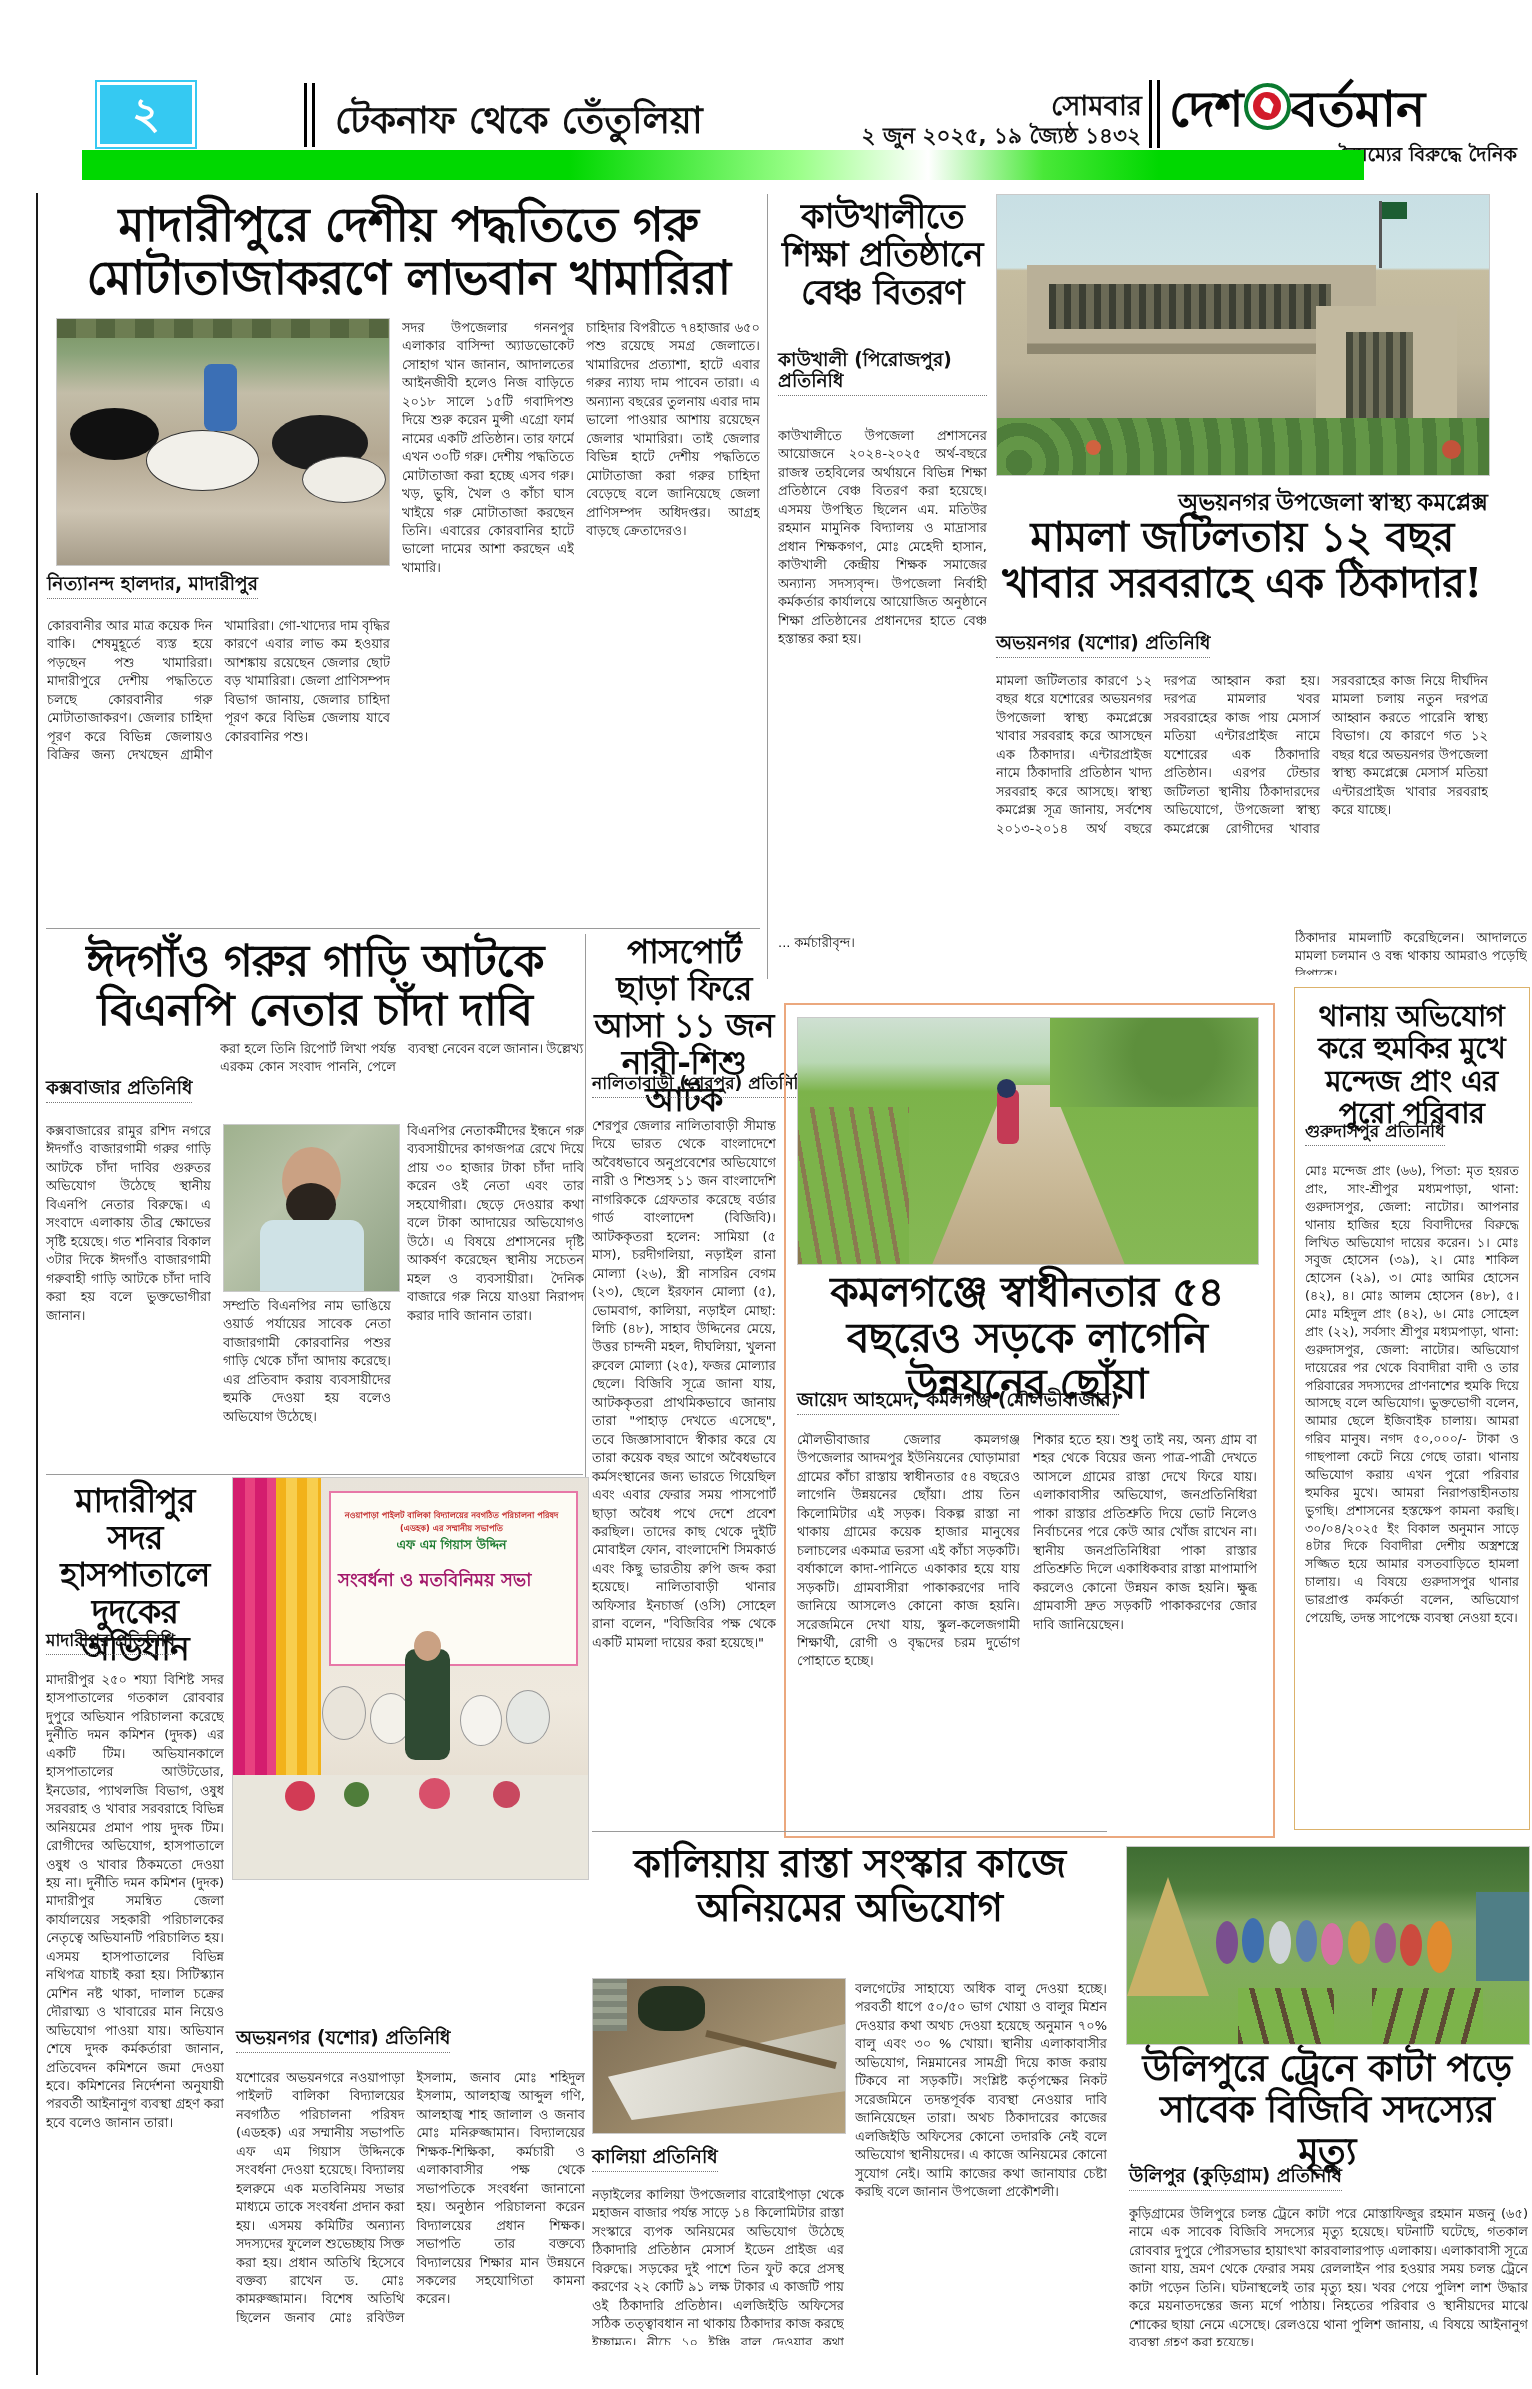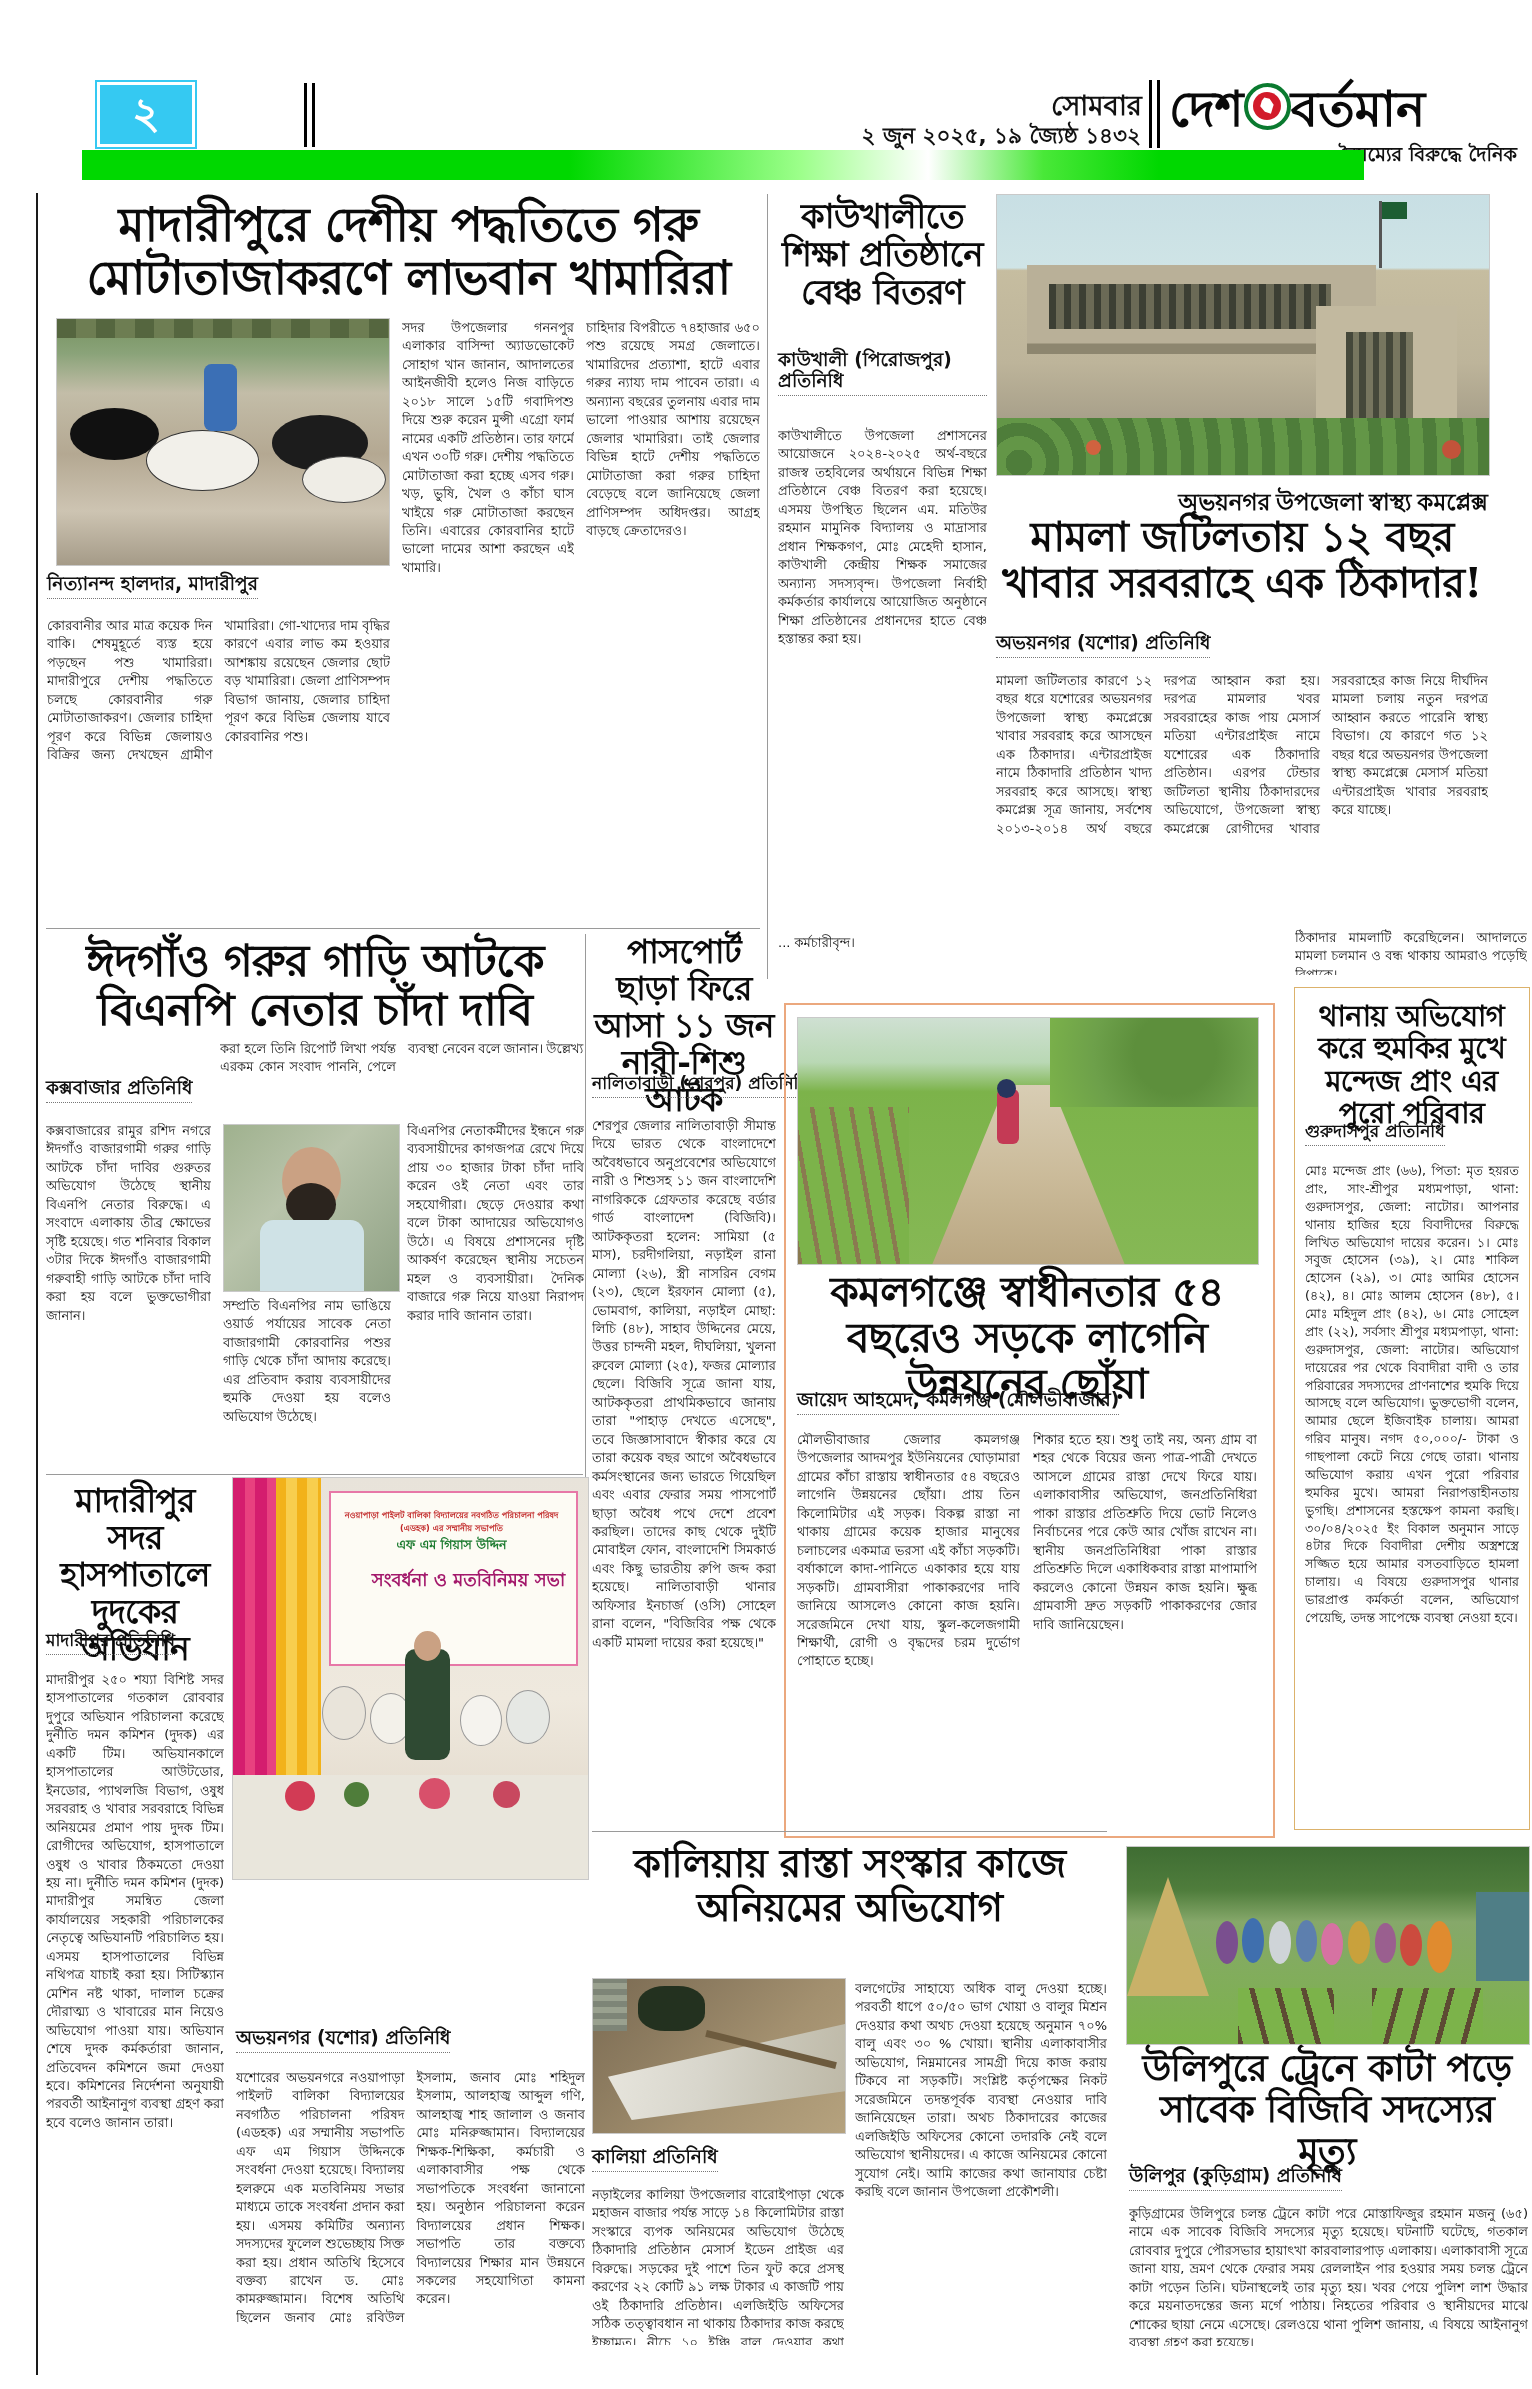--- a/index.html
+++ b/index.html
@@ -37,20 +37,21 @@
 </style>
 </head>
 <body>
 
 <div id="page">
 
   <div id="pagenum" class="abs" style="left:95px;top:80px;width:98px;height:65px;">২</div>
 
   <div class="abs dblbar" style="left:304px;top:83px;height:64px;"></div>
 
+  <div class="abs" style="left:335px;top:91px;width:416px;font-size:37px;font-weight:bold;font-family:'DejaVu Serif',serif;">টেকনাফ থেকে তেঁতুলিয়া</div>
 
   <div class="abs" style="left:876px;top:85px;width:266px;text-align:right;font-weight:bold;font-size:27.5px;font-family:'DejaVu Sans',sans-serif;">সোমবার</div>
   <div class="abs" style="left:816px;top:119px;width:325px;text-align:right;font-weight:bold;font-size:21.5px;font-family:'DejaVu Sans',sans-serif;">২ জুন ২০২৫, ১৯ জ্যৈষ্ঠ ১৪৩২</div>
 
   <div class="abs dblbar" style="left:1149px;top:80px;height:68px;"></div>
 
   <div id="masthead" class="abs" style="left:1169px;top:83px;">
     <span>দেশ</span><span id="logo-outer"><span id="logo-inner"></span><span id="logo-map"></span></span><span>বর্তমান</span>
   </div>
   <div id="tagline-line" class="abs" style="left:1171px;top:152px;width:89px;"></div>
@@ -157,21 +158,21 @@
     <span class="by" style="font-size:17px;">মাদারীপুর প্রতিনিধি</span>
   </div>
   <div class="abs bd" style="left:46px;top:1671px;width:178px;height:672px;">মাদারীপুর ২৫০ শয্যা বিশিষ্ট সদর হাসপাতালের গতকাল রোববার দুপুরে অভিযান পরিচালনা করেছে দুর্নীতি দমন কমিশন (দুদক) এর একটি টিম। অভিযানকালে হাসপাতালের আউটডোর, ইনডোর, প্যাথলজি বিভাগ, ওষুধ সরবরাহ ও খাবার সরবরাহে বিভিন্ন অনিয়মের প্রমাণ পায় দুদক টিম। রোগীদের অভিযোগ, হাসপাতালে ওষুধ ও খাবার ঠিকমতো দেওয়া হয় না। দুর্নীতি দমন কমিশন (দুদক) মাদারীপুর সমন্বিত জেলা কার্যালয়ের সহকারী পরিচালকের নেতৃত্বে অভিযানটি পরিচালিত হয়। এসময় হাসপাতালের বিভিন্ন নথিপত্র যাচাই করা হয়। সিটিস্ক্যান মেশিন নষ্ট থাকা, দালাল চক্রের দৌরাত্ম্য ও খাবারের মান নিয়েও অভিযোগ পাওয়া যায়। অভিযান শেষে দুদক কর্মকর্তারা জানান, প্রতিবেদন কমিশনে জমা দেওয়া হবে। কমিশনের নির্দেশনা অনুযায়ী পরবর্তী আইনানুগ ব্যবস্থা গ্রহণ করা হবে বলেও জানান তারা।</div>
 
   <div class="abs photo" style="left:232px;top:1477px;width:355px;height:401px;background:linear-gradient(180deg,#e8e3da 0%,#efe9de 55%,#ddd3c4 100%);">
     <span class="rect" style="left:0;top:0;width:43px;height:100%;background:repeating-linear-gradient(90deg,#d41d6e 0 12px,#e8417f 12px 22px);"></span>
     <span class="rect" style="left:43px;top:0;width:45px;height:100%;background:repeating-linear-gradient(90deg,#f2b21a 0 10.4px,#f8ce4e 10.4px 21px);"></span>
     <span class="rect" style="left:96px;top:13.4px;width:245px;height:171px;background:#fdfbf4;border:2.2px solid #e777a7;"></span>
     <span class="abs" style="left:105px;top:31px;width:227px;text-align:center;font-size:8.2px;color:#c02525;font-weight:bold;font-family:'DejaVu Sans',sans-serif;">নওয়াপাড়া পাইলট বালিকা বিদ্যালয়ের নবগঠিত পরিচালনা পরিষদ (এডহক) এর সম্মানীয় সভাপতি</span>
     <span class="abs" style="left:105px;top:58px;width:227px;text-align:center;font-size:12.6px;color:#1b7a2e;font-weight:bold;font-family:'DejaVu Sans',sans-serif;">এফ এম গিয়াস উদ্দিন</span>
-    <span class="abs" style="left:122px;top:88px;width:227px;text-align:center;font-size:18px;color:#a3186b;font-weight:bold;font-family:'DejaVu Sans',sans-serif;">সংবর্ধনা ও মতবিনিময় সভা</span>
+    <span class="abs" style="left:105px;top:88px;width:227px;text-align:left;font-size:18px;color:#a3186b;font-weight:bold;font-family:'DejaVu Sans',sans-serif;">সংবর্ধনা ও মতবিনিময় সভা</span>
     <span class="blob" style="left:89px;top:208px;width:42px;height:52px;background:#e9e4da;border:1.5px solid #999;"></span>
     <span class="blob" style="left:137px;top:215px;width:40px;height:49px;background:#f3f1ea;border:1.5px solid #999;"></span>
     <span class="rect" style="left:172px;top:171px;width:45px;height:111px;background:#2f4a33;border-radius:10.4px;"></span>
     <span class="blob" style="left:181px;top:153px;width:27px;height:30px;background:#caa183;"></span>
     <span class="blob" style="left:227px;top:217px;width:40px;height:49px;background:#f5f3ee;border:1.5px solid #999;"></span>
     <span class="blob" style="left:273px;top:212px;width:42px;height:52px;background:#e6e8e4;border:1.5px solid #999;"></span>
     <span class="rect" style="left:0;top:297px;width:100%;height:104px;background:#e9e6dc;"></span>
     <span class="blob" style="left:52px;top:303px;width:30px;height:30px;background:#d23b55;"></span>
     <span class="blob" style="left:186px;top:300px;width:31px;height:31px;background:#d8506b;"></span>
     <span class="blob" style="left:111px;top:304px;width:25px;height:25px;background:#4f7d3a;"></span>

